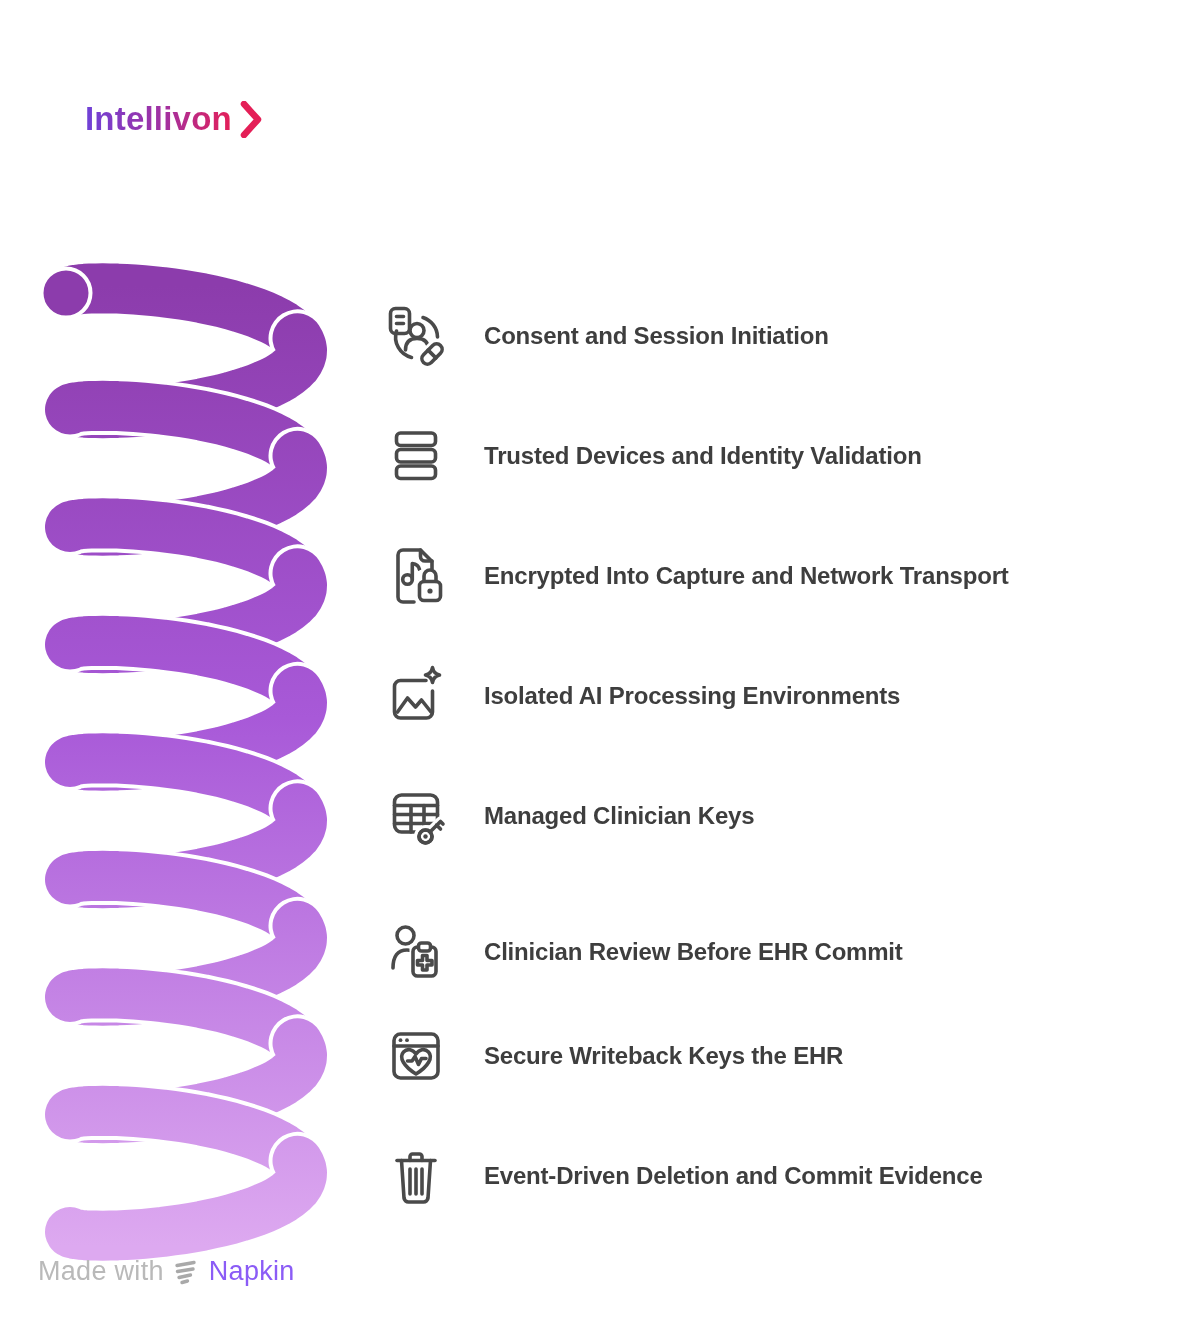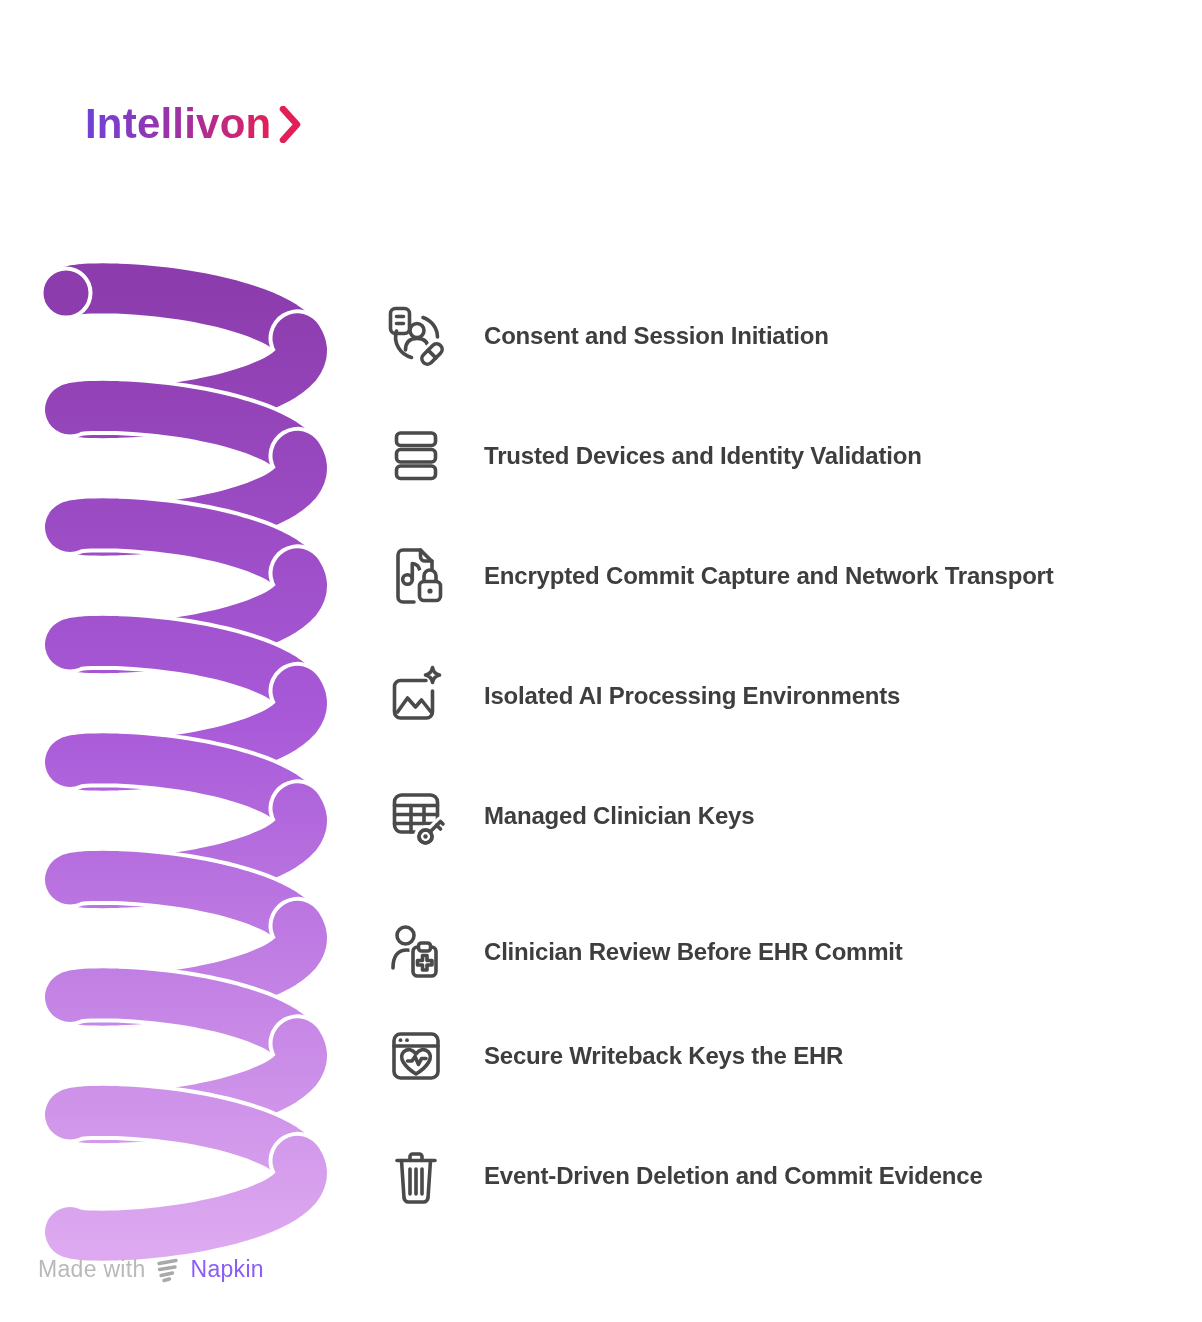--- a/index.html
+++ b/index.html
@@ -9,21 +9,21 @@
     background:#ffffff;
     font-family:"Liberation Sans","DejaVu Sans",sans-serif;
     overflow:hidden;
   }
   
   .logo{
     position:absolute;left:85px;top:100px;
     display:flex;align-items:center;gap:8px;
   }
   .logo-text{
-    font-size:42px;font-weight:700;letter-spacing:.2px;
+    font-size:33px;font-weight:700;letter-spacing:.2px;
     background:linear-gradient(90deg,#6f42d8 0%,#a4309f 55%,#e41f57 100%);
     -webkit-background-clip:text;background-clip:text;
     color:transparent;
   }
   
   .spiral{position:absolute;left:36px;top:246px;}
   
   .row{
     position:absolute;left:384px;
     display:flex;align-items:center;gap:36px;height:64px;
@@ -34,21 +34,21 @@
     letter-spacing:-0.2px;white-space:nowrap;
   }
   .ic{stroke:#4a4a4a;stroke-width:3.6;fill:none;stroke-linecap:round;stroke-linejoin:round;}
   .ic .fillg{fill:#4a4a4a;stroke:none;}
   .ic .halo{stroke:#ffffff;fill:none;}
   .ic .wfill{fill:#ffffff;}
   
   .footer{
     position:absolute;left:38px;top:1256px;
     display:flex;align-items:center;gap:9px;
-    font-size:23px;color:#b9b9b9;letter-spacing:.3px;
+    font-size:27px;color:#b9b9b9;letter-spacing:.3px;
   }
   .footer .napkin{color:#8b5cf6;}
 </style>
 </head>
 <body>
 
 <div class="page">
 
   <div class="logo">
     <span class="logo-text">Intellivon</span>
@@ -130,21 +130,21 @@
     <svg class="icon ic" viewBox="0 0 64 64">
       <path d="M30,58 H19 a5,5 0 0 1 -5,-5 V11 a5,5 0 0 1 5,-5 h17.5 L48,17.5 V28"></path>
       <path d="M36.5,6 V12.5 a4.5,4.5 0 0 0 4.5,4.5 H48"></path>
       <circle cx="23.5" cy="35.5" r="4.8"></circle>
       <path d="M28.3,35.5 V19.5 c4.5,0.5 6.5,2.8 7.2,6"></path>
       <rect class="wfill" stroke="none" x="32.5" y="25.5" width="27" height="34" rx="6"></rect>
       <rect x="35.5" y="37.5" width="21" height="19" rx="4.5"></rect>
       <path d="M40,37.5 V32 a6,6 0 0 1 12,0 v5.5"></path>
       <circle class="fillg" cx="46" cy="47" r="2.6"></circle>
     </svg>
-    <span class="label">Encrypted Commit Capture and Network Transport</span>
+    <span class="label">Encrypted Into Capture and Network Transport</span>
   </div>
 
   <div class="row" style="top:664px">
     <svg class="icon ic" viewBox="0 0 64 64">
       <path d="M42,16.5 H16.5 a6,6 0 0 0 -6,6 V48 a6,6 0 0 0 6,6 h26 a6,6 0 0 0 6,-6 V27"></path>
       <path d="M13.5,48 L23.5,34 L31.5,43 L37.5,36 L47,48"></path>
       <path class="wfill" d="M48.5,3.5 C49.3,8 51,10 55.5,11 C51,12 49.3,14 48.5,18.5 C47.7,14 46,12 41.5,11 C46,10 47.7,8 48.5,3.5 Z"></path>
     </svg>
     <span class="label">Isolated AI Processing Environments</span>
   </div>

